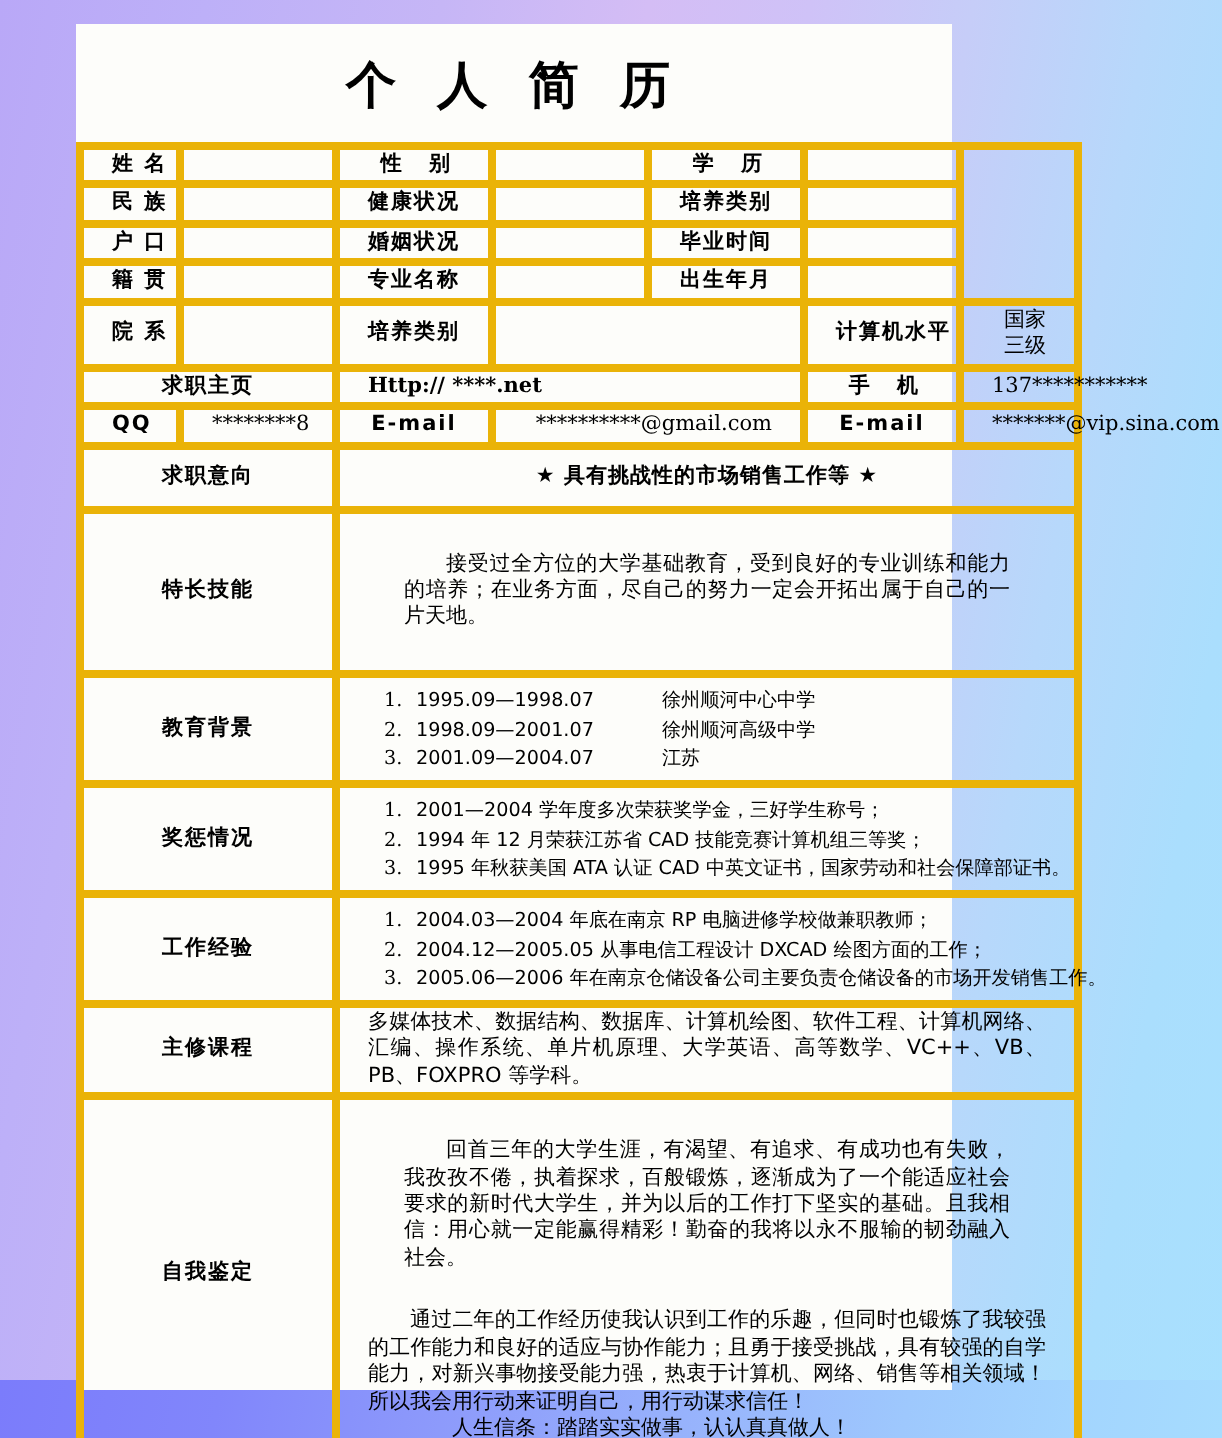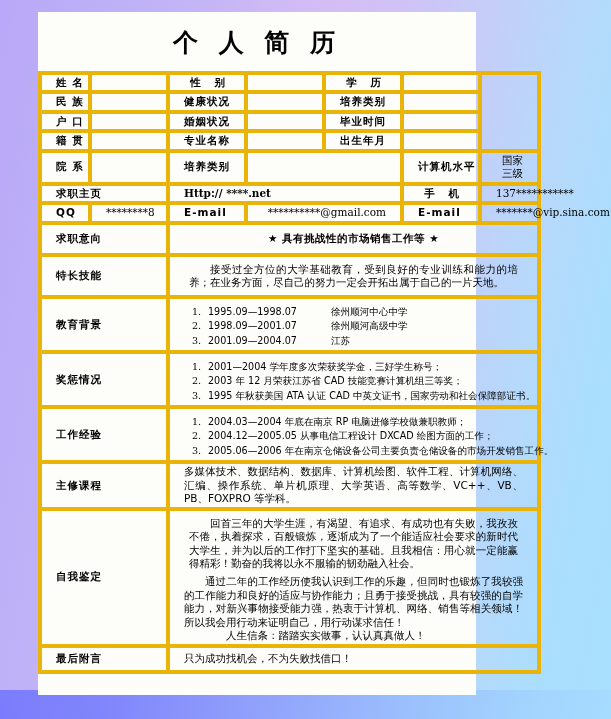--- a/index.html
+++ b/index.html
@@ -62,20 +62,21 @@
   .lbl {
     text-align: center;
     font-weight: 700;
     font-family: "DejaVu Sans", "Liberation Sans", sans-serif;
     font-size: 11px;
     letter-spacing: 1px;
     white-space: nowrap;
   }
   .lbl-wide { letter-spacing: 5px; text-align: right; }
   .lbl-big {
+    text-align: center;
     font-weight: 700;
     font-size: 12px;
     letter-spacing: 1px;
     white-space: nowrap;
   }
   .val {
     font-family: "DejaVu Serif", "Liberation Serif", serif;
     font-size: 10.5px;
     font-weight: 700;
     padding-left: 6px;
@@ -114,21 +115,21 @@
     font-size: 9.6px;
     line-height: 1.5;
     white-space: nowrap;
     padding-left: 20px;
     position: relative;
   }
   ol.numlist li .num {
     position: absolute; left: 4px; top: 0;
     font-family: "DejaVu Serif", "Liberation Serif", serif;
   }
-  .para { text-indent: 2em; margin: 5px; }
+  .para { text-indent: 2em; margin: 18px; }
   .para2 { text-indent: 2em; margin: 0; }
   .creed { text-indent: 4em; margin: 0; }
   .fin { padding-left: 14px; font-size: 10.5px; }
 </style>
 </head>
 <body>
 
 <div class="bottom-band"></div>
 
 <div class="page">
@@ -230,21 +231,21 @@
             <li><span class="num">3.</span><span>2001.09—2004.07</span><span style="display:inline-block;width:34px"></span><span>江苏</span></li>
           </ol>
         </td>
       </tr>
 
       <tr>
         <td colspan="2" class="lbl-big" style="height:55px">奖惩情况</td>
         <td colspan="5" class="body-cell" style="padding-top:4px">
           <ol class="numlist">
             <li><span class="num">1.</span><span>2001—2004 学年度多次荣获奖学金，三好学生称号；</span></li>
-            <li><span class="num">2.</span><span>2003 年 12 月荣获江苏省 CAD 技能竞赛计算机组三等奖；</span></li>
+            <li><span class="num">2.</span><span>1994 年 12 月荣获江苏省 CAD 技能竞赛计算机组三等奖；</span></li>
             <li><span class="num">3.</span><span>1995 年秋获美国 ATA 认证 CAD 中英文证书，国家劳动和社会保障部证书。</span></li>
           </ol>
         </td>
       </tr>
 
       <tr>
         <td colspan="2" class="lbl-big" style="height:55px">工作经验</td>
         <td colspan="5" class="body-cell" style="padding-top:4px">
           <ol class="numlist">
             <li><span class="num">1.</span><span>2004.03—2004 年底在南京 RP 电脑进修学校做兼职教师；</span></li>

